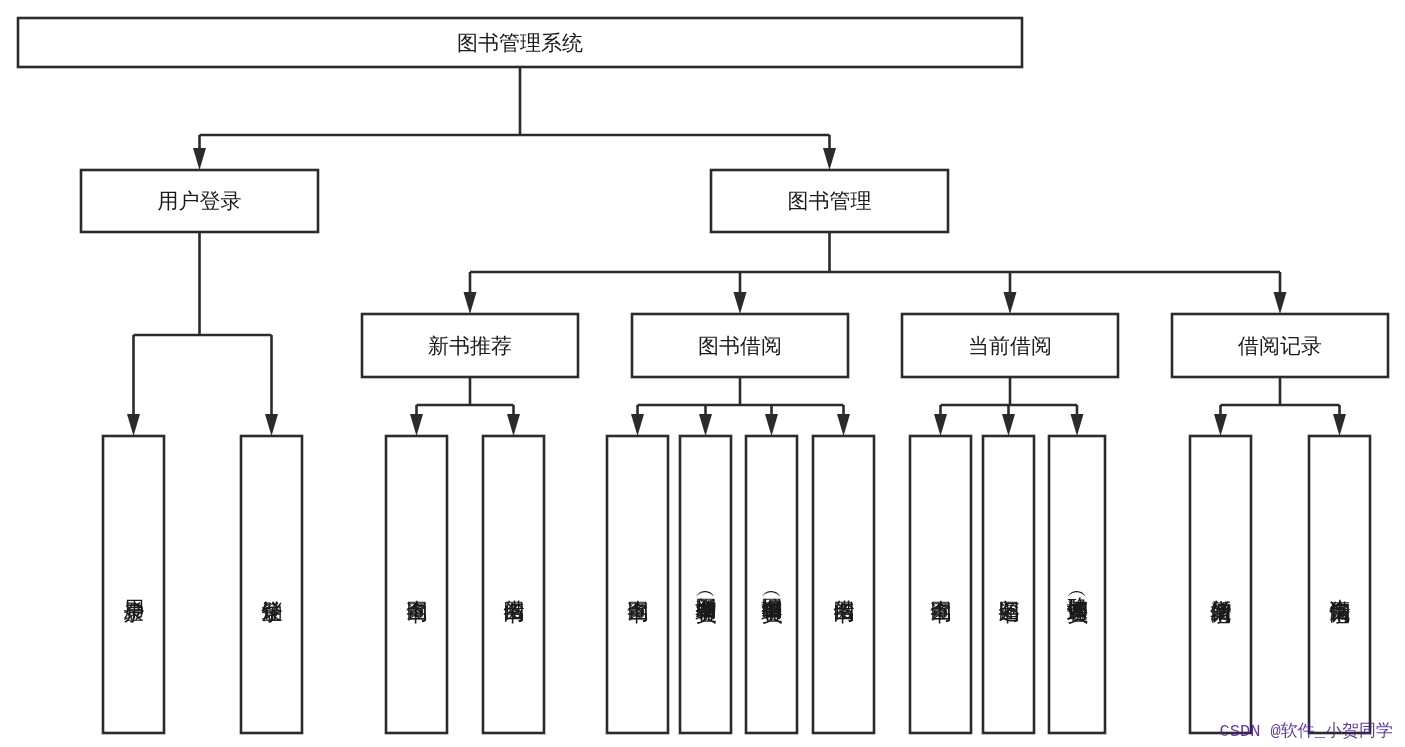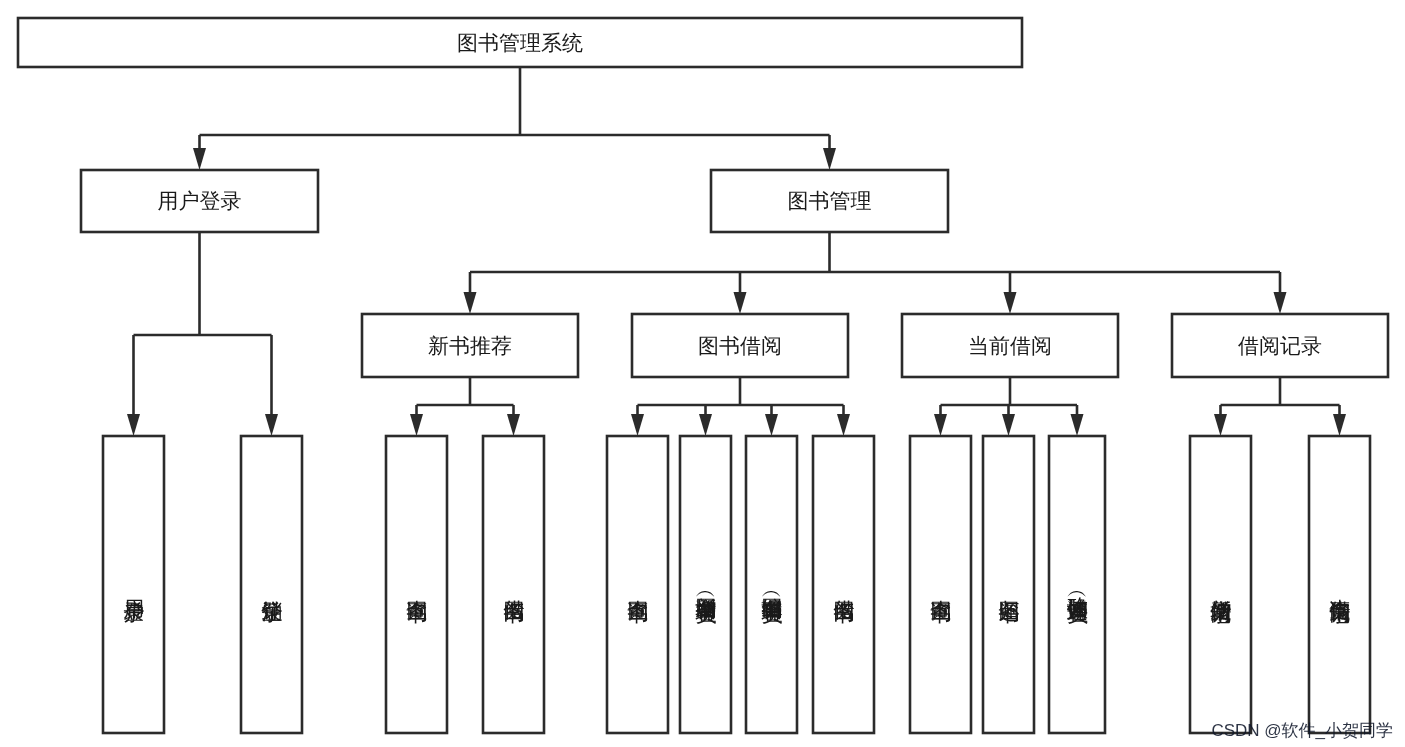--- a/index.html
+++ b/index.html
@@ -67,23 +67,23 @@
     font-size: 21px;
     line-height: 1.18;
     color: #1a1a1a;
     letter-spacing: 1px;
     white-space: nowrap;
   }
   .watermark {
     position: absolute;
     right: 12px;
     bottom: 5px;
-    font-family: Liberation Sans, sans-serif;
+    font-family: Liberation Mono, monospace;
     font-size: 17px;
-    color: #0f172a;
+    color: #4c1d95;
     opacity: 0.88;
     user-select: none;
     white-space: nowrap;
   }
 </style>
 </head>
 <body>
 
 <div id="diagram-root">
 

